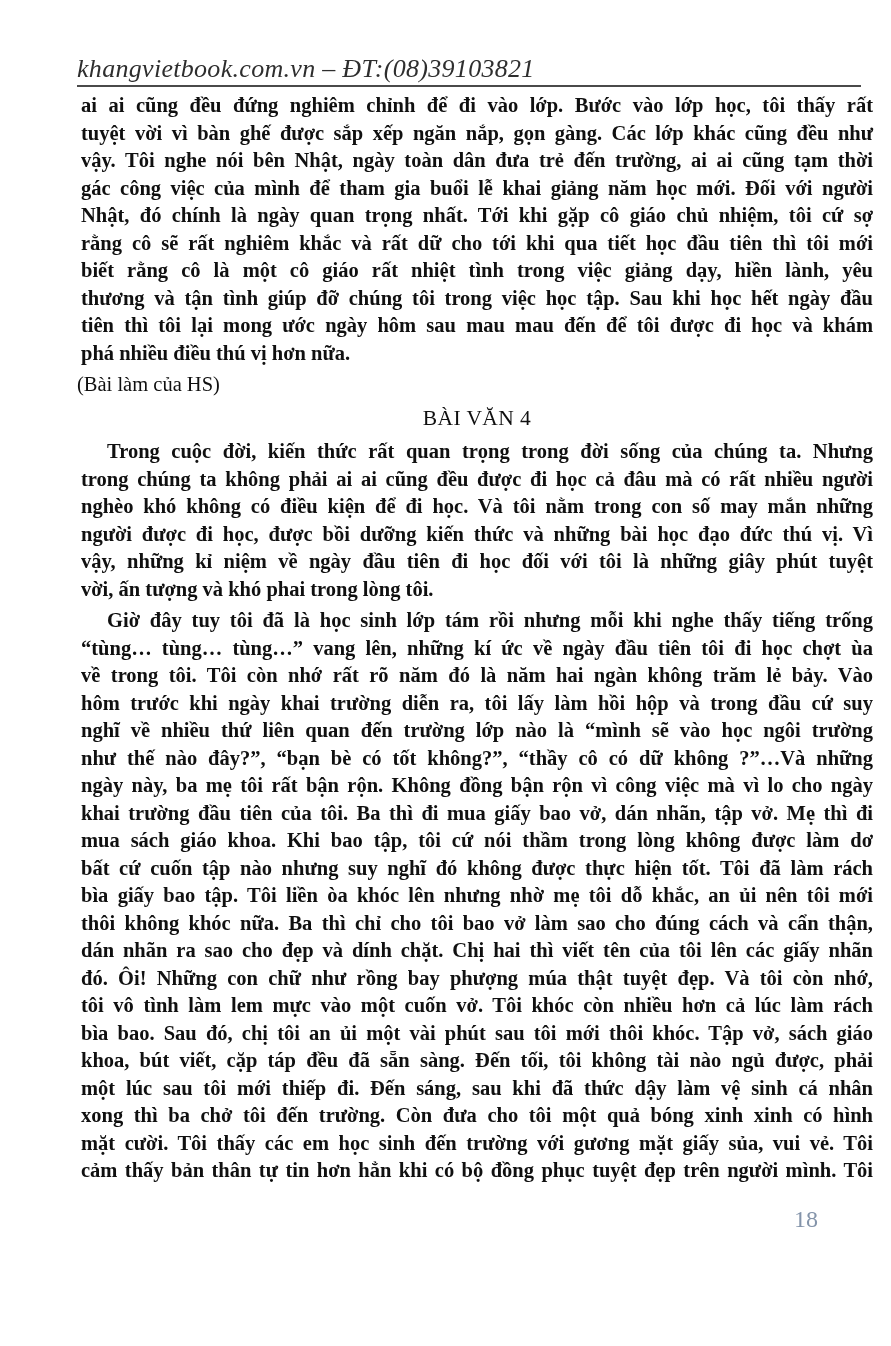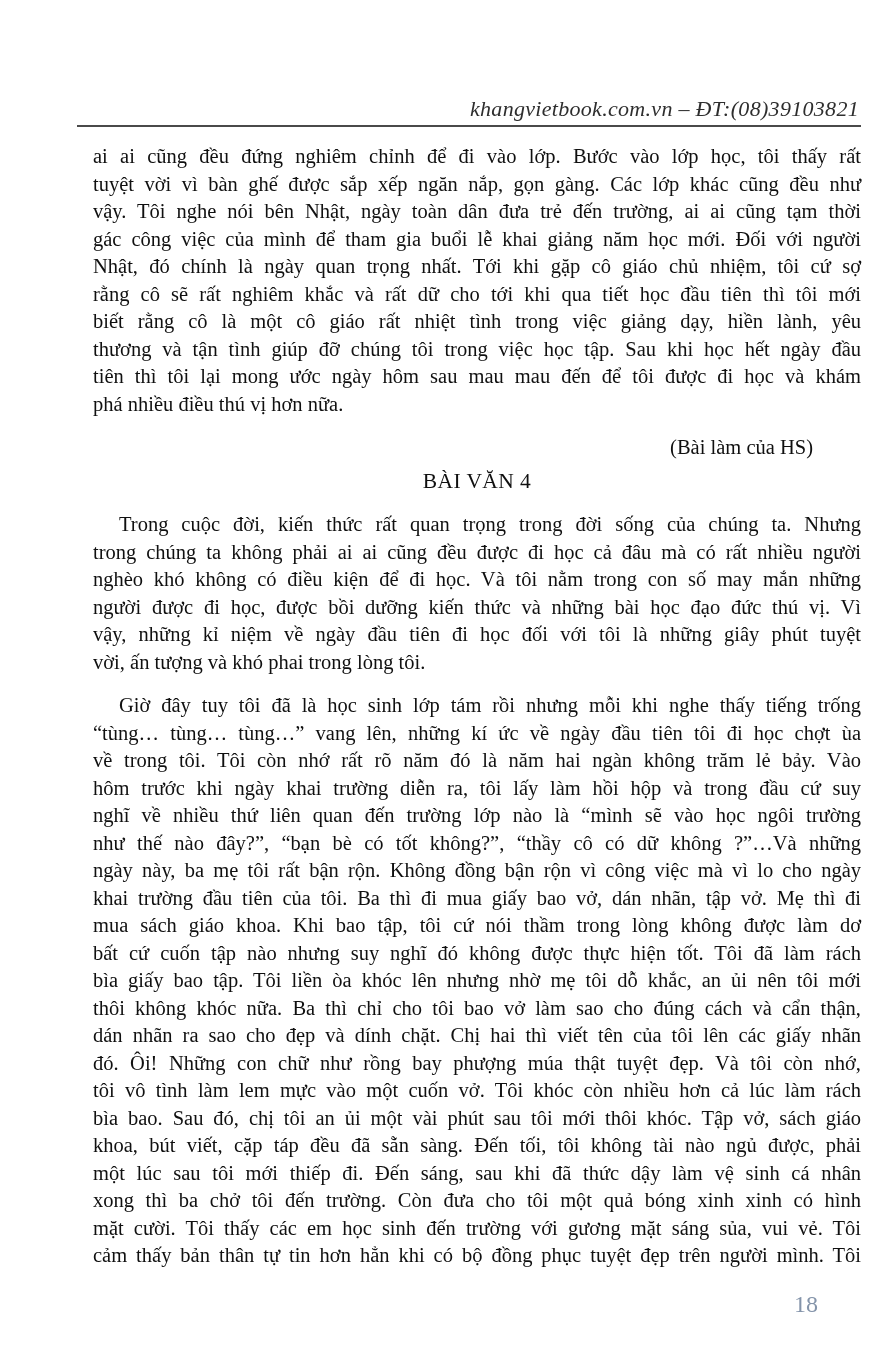--- a/index.html
+++ b/index.html
@@ -13,48 +13,46 @@
     font-family: "Liberation Serif", "DejaVu Serif", serif;
     padding: 56px 13px 0 77px;
     overflow: hidden;
   }
   .header {
     width: 784px;
     padding-bottom: 3px;
     border-bottom: 2px solid var(--rule, #4a4a4a);
   }
   .header-text {
-    text-align: right;
+    text-align: left;
     font-style: italic;
-    font-size: 22px;
+    font-size: 26px;
     line-height: 26px;
     letter-spacing: 0.3px;
     color: var(--header-text, #2e2e2e);
     padding-right: 2px;
     white-space: nowrap;
-    margin-top: 40px;
   }
   .body-text {
     width: 800px;
     margin-top: 5px;
     font-size: 20.5px;
   }
-  .para { margin: 16px; }
+  .para { margin: 4px; font-weight: bold; }
   .line {
     min-height: 27.5px;
     line-height: 27.5px;
     text-align: justify;
     text-align-last: justify;
   }
   .line.indent { padding-left: 26px; }
   .line.endline { text-align: right; text-align-last: left; }
   .attribution {
     line-height: 27.5px;
     min-height: 27.5px;
-    text-align: right;
     padding-right: 64px;
     font-size: 20.5px;
   }
   .heading {
     line-height: 27.5px;
     margin: 6px 0;
     text-align: center;
     font-weight: normal;
     font-size: 21.5px;
     letter-spacing: 0.4px;
@@ -111,18 +109,18 @@
         <div class="line">bất cứ cuốn tập nào nhưng suy nghĩ đó không được thực hiện tốt. Tôi đã làm rách</div>
         <div class="line">bìa giấy bao tập. Tôi liền òa khóc lên nhưng nhờ mẹ tôi dỗ khắc, an ủi nên tôi mới</div>
         <div class="line">thôi không khóc nữa. Ba thì chỉ cho tôi bao vở làm sao cho đúng cách và cẩn thận,</div>
         <div class="line">dán nhãn ra sao cho đẹp và dính chặt. Chị hai thì viết tên của tôi lên các giấy nhãn</div>
         <div class="line">đó. Ôi! Những con chữ như rồng bay phượng múa thật tuyệt đẹp. Và tôi còn nhớ,</div>
         <div class="line">tôi vô tình làm lem mực vào một cuốn vở. Tôi khóc còn nhiều hơn cả lúc làm rách</div>
         <div class="line">bìa bao. Sau đó, chị tôi an ủi một vài phút sau tôi mới thôi khóc. Tập vở, sách giáo</div>
         <div class="line">khoa, bút viết, cặp táp đều đã sẵn sàng. Đến tối, tôi không tài nào ngủ được, phải</div>
         <div class="line">một lúc sau tôi mới thiếp đi. Đến sáng, sau khi đã thức dậy làm vệ sinh cá nhân</div>
         <div class="line">xong thì ba chở tôi đến trường. Còn đưa cho tôi một quả bóng xinh xinh có hình</div>
-        <div class="line">mặt cười. Tôi thấy các em học sinh đến trường với gương mặt sáng sủa, vui vẻ. Tôi</div>
+        <div class="line">mặt cười. Tôi thấy các em học sinh đến trường với gương mặt giấy sủa, vui vẻ. Tôi</div>
         <div class="line">cảm thấy bản thân tự tin hơn hẳn khi có bộ đồng phục tuyệt đẹp trên người mình. Tôi</div>
       </div>
     </div>
   <div class="page-number">18</div>
 </div>
 
 </body></html>

